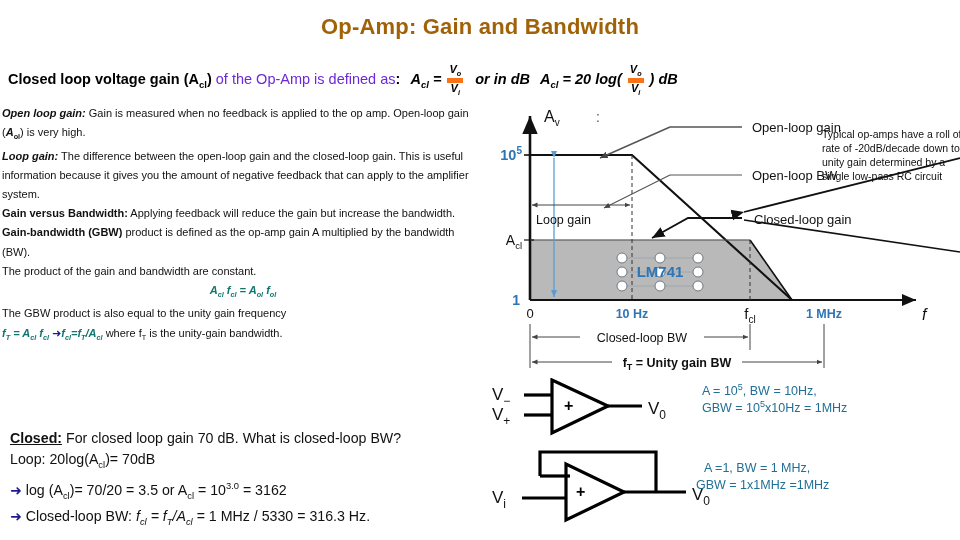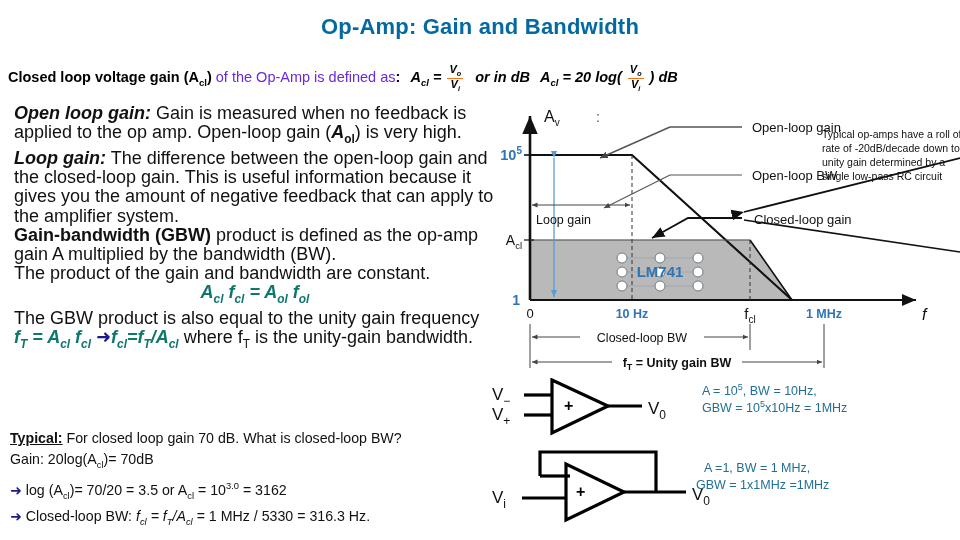--- a/index.html
+++ b/index.html
@@ -6,41 +6,41 @@
   body{
     width:960px;height:540px;position:relative;overflow:hidden;
     font-family:"Liberation Sans","DejaVu Sans",sans-serif;
     color:#000;
   }
   .slide{position:absolute;inset:0;}
 
   
   #slide-title{
     position:absolute;left:0;top:14px;width:960px;text-align:center;
-    font-size:22px;font-weight:700;letter-spacing:.2px;color:#0369a1;
+    font-size:22px;font-weight:700;letter-spacing:.2px;color:#a16207;
   }
 
   
   #definition-row{
     position:absolute;left:8px;top:64px;width:944px;
     font-size:14.5px;line-height:18px;white-space:nowrap;
   }
   .def-lead{font-weight:700;}
   .def-rest{color:#6d28d9;}
   .frm{color:#000000;font-weight:700;font-style:italic;margin-left:6px;}
   .frac{display:inline-block;vertical-align:middle;text-align:center;
         line-height:1.02;font-size:11px;margin:0 2px;}
-  .frac .num{display:block;border-bottom:1px solid #f97316;padding:0 2px;}
+  .frac .num{display:block;border-bottom:5px solid #f97316;padding:0 2px;}
   .frac .den{display:block;padding:0 2px;}
   sub,sup{font-size:.66em;}
 
   
   #body-text{
-    position:absolute;left:14px;top:104px;width:482px;
-    font-size:18px;line-height:19.2px;color:#111;
+    position:absolute;left:2px;top:104px;width:482px;
+    font-size:11px;line-height:19.2px;color:#111;
   }
   #body-text p{margin:0;}
   .b{font-weight:700;}
   .bi{font-weight:700;font-style:italic;}
   .eq{color:#0f766e;font-weight:700;font-style:italic;}
   .eq-center{text-align:center;margin-top:1px;margin-bottom:1px;}
   .ul{text-decoration:underline;}
   .arrow{color:#1b1b8c;font-weight:700;}
   #example-block{
     position:absolute;left:10px;top:428px;width:490px;
@@ -86,36 +86,37 @@
       </span>
       <span>) dB</span>
     </span>
   </div>
 
   <div id="body-text">
     <p><span class="bi">Open loop gain:</span><span>  Gain is measured when no feedback is applied to the op amp. Open-loop gain (</span><span class="b"><i>A</i><sub>ol</sub></span><span>) is very high.</span></p>
 
     <p><span class="bi">Loop gain:</span><span> The difference between the open-loop gain and the closed-loop gain. This is useful information because it gives you the amount of negative feedback that can apply to the amplifier system.</span></p>
 
+    <p><span class="b">Gain versus Bandwidth:</span><span> Applying feedback will reduce the gain but increase the bandwidth.</span></p>
 
     <p><span class="b">Gain-bandwidth (GBW)</span><span> product is defined as the op-amp gain A multiplied by the bandwidth (BW).</span></p>
 
     <p>The product of the gain and bandwidth are constant.</p>
 
     <p class="eq-center"><span class="eq"><span>A</span><sub>cl</sub>&nbsp;<span>f</span><sub>cl</sub> <span>=</span> <span>A</span><sub>ol</sub>&nbsp;<span>f</span><sub>ol</sub></span></p>
 
     <p>The GBW product is also equal to the unity gain frequency</p>
 
     <p><span class="eq"><span>f</span><sub>T</sub> <span>= A</span><sub>cl</sub> <span>f</span><sub>cl</sub></span> <span class="arrow">➜</span><span class="eq"><span>f</span><sub>cl</sub><span>=f</span><sub>T</sub><span>/A</span><sub>cl</sub></span><span>  where f</span><sub>T</sub><span> is the unity-gain bandwidth.</span></p>
   </div>
 
   <div id="example-block">
-    <p><span class="b ul">Typical:</span><span> For closed loop gain 70 dB.  What is closed-loop BW?</span></p>
-
-    <p><span>Gain: 20log(A</span><sub>cl</sub><span>)= 70dB</span></p>
+    <p><span class="b ul">Closed:</span><span> For closed loop gain 70 dB.  What is closed-loop BW?</span></p>
+
+    <p><span>Loop: 20log(A</span><sub>cl</sub><span>)= 70dB</span></p>
 
     <p><span class="arrow">➜</span><span> log (A</span><sub>cl</sub><span>)= 70/20 = 3.5 or A</span><sub>cl</sub><span> = 10</span><sup>3.0</sup><span> = 3162</span></p>
 
     <p><span class="arrow">➜</span><span> Closed-loop BW: </span><i><span>f</span><sub>cl</sub><span> = </span><span>f</span><sub>T</sub><span>/A</span><sub>cl</sub></i><span> = 1 MHz / 5330 = 316.3 Hz.</span></p>
   </div>
 
   <div id="figure">
     <svg width="468" height="278" viewBox="0 0 468 278" xmlns="http://www.w3.org/2000/svg">
       <defs>
         <marker id="ah" markerWidth="7" markerHeight="7" refX="6" refY="3" orient="auto">

